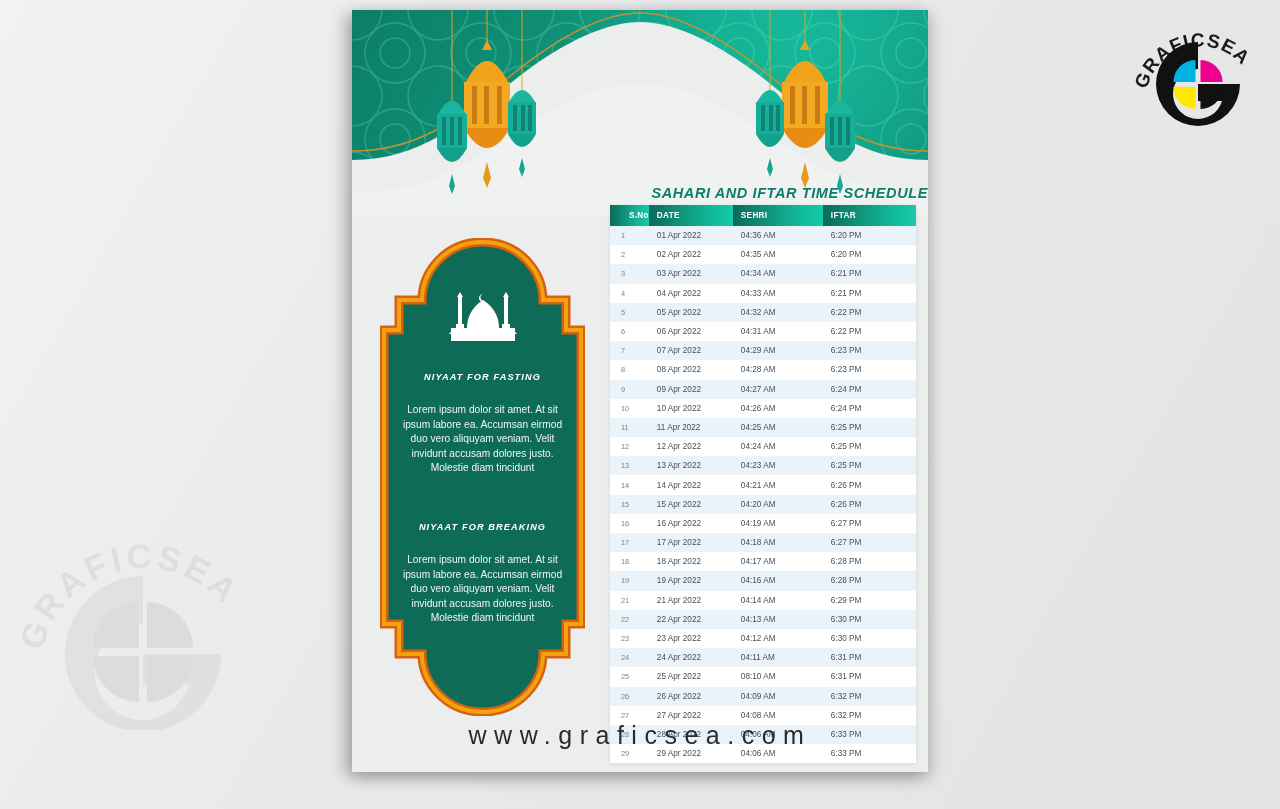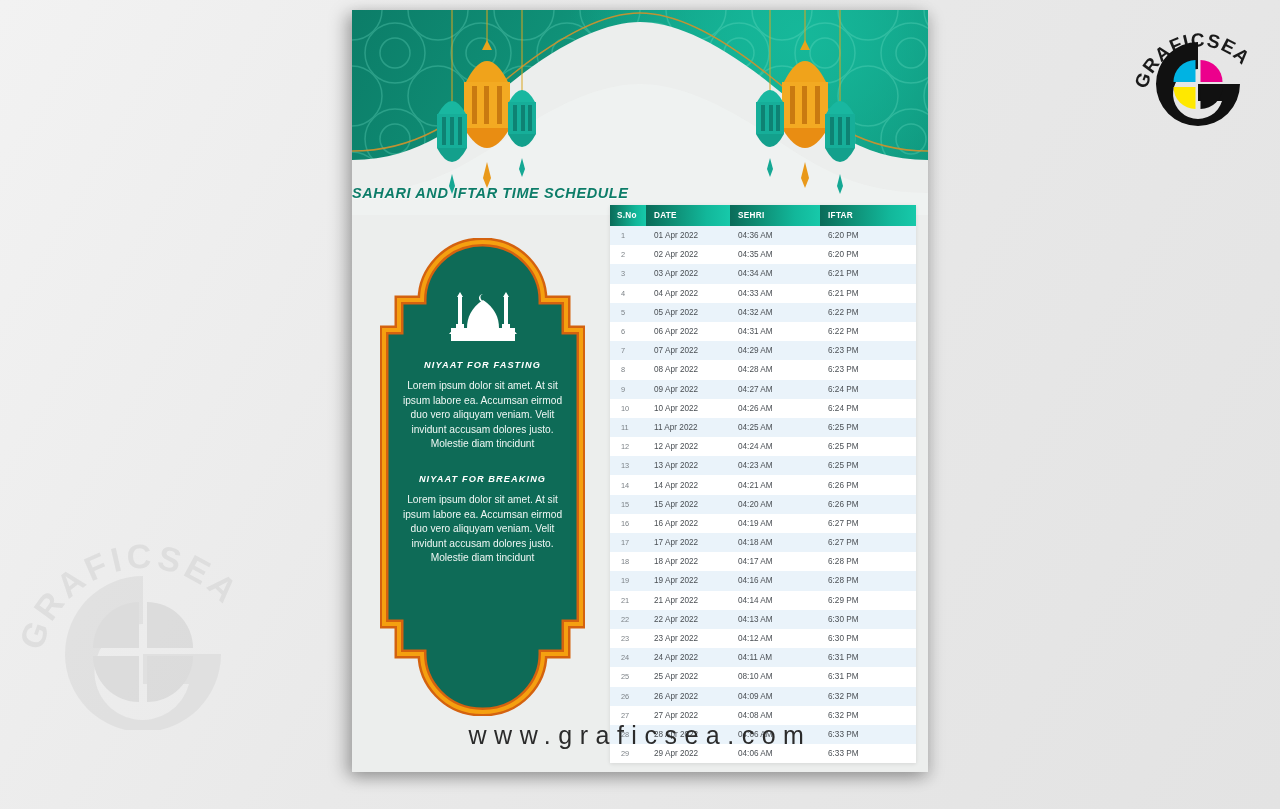--- a/index.html
+++ b/index.html
@@ -32,50 +32,50 @@
   .hdr-bg{ position:absolute; inset:0;
     background:
       radial-gradient(circle at 78% 12%, #16b89a 0%, rgba(22,184,154,0) 48%),
       linear-gradient(118deg,#0c7d68 0%,#0f8f76 30%,#12a88d 60%,#0e8b73 100%);
   }
   .hdr-pattern{ position:absolute; inset:0; opacity:.30; }
   .hdr-swoosh{ position:absolute; inset:0; }
   #arabic-calligraphy{ position:absolute; left:572px; top:68px; width:180px; height:100px; }
 
   #poster-title{
-    position:absolute; left:0; right:0; top:175px; text-align:left;
+    position:absolute; left:0; right:0; top:175px; text-align:right;
     font-size:14.5px; font-weight:bold; font-style:italic; letter-spacing:.6px;
     color:#0d7d69; text-shadow:0 1px 0 rgba(255,255,255,.7);
   }
 
   
   #schedule{
     position:absolute; left:258px; top:195px; width:306px;
     border-collapse:collapse; font-size:8.2px; color:#4a4f54;
     background:#fff; box-shadow:0 1px 4px rgba(0,0,0,.10);
   }
   #schedule thead th{
     background:linear-gradient(90deg,#0a6b59 0%,#0e8f76 34%,#12b79a 72%,#17c9aa 100%);
     color:#ffffff; font-size:8.2px; font-weight:bold; text-align:left;
     padding:6px 0 6px 8px; letter-spacing:.3px;
   }
-  #schedule thead th:nth-child(1){ width:36px; padding-left:7px; }
+  #schedule thead th:nth-child(1){ width:36px; padding-left:19px; }
   #schedule thead th:nth-child(2){ width:84px; }
   #schedule thead th:nth-child(3){ width:90px;margin-top:37px; }
   #schedule tbody td{ padding:5.1px 0 5.1px 8px; }
   #schedule tbody td:nth-child(1){ padding-left:11px; color:#7c8287; font-size:7.4px; }
   #schedule tbody tr:nth-child(odd){ background:#eaf3fa; }
   #schedule tbody tr:nth-child(even){ background:#ffffff; }
 
   
   #niyaat-frame{ position:absolute; left:28px; top:228px; width:205px; height:478px; }
   .frame-content{
     position:absolute; left:0; top:0; width:100%; height:100%;
     display:flex; flex-direction:column; align-items:center;
-    padding:52px 16px 0; text-align:center; color:#ffffff;
+    padding:52px 16px 0; text-align:center; color:#ffffff;gap:12px;
   }
   #mosque-icon{ width:84px; height:52px; margin-bottom:18px; }
   .niyaat-head{
     font-size:9.2px; font-weight:bold; font-style:italic; letter-spacing:1.1px;
     color:#ffffff; margin-bottom:9px;
   }
   .niyaat-body{
     font-size:10.2px; line-height:14.6px; color:#eef6f3; max-width:176px;
   }
   .gap{ height:22px; }

